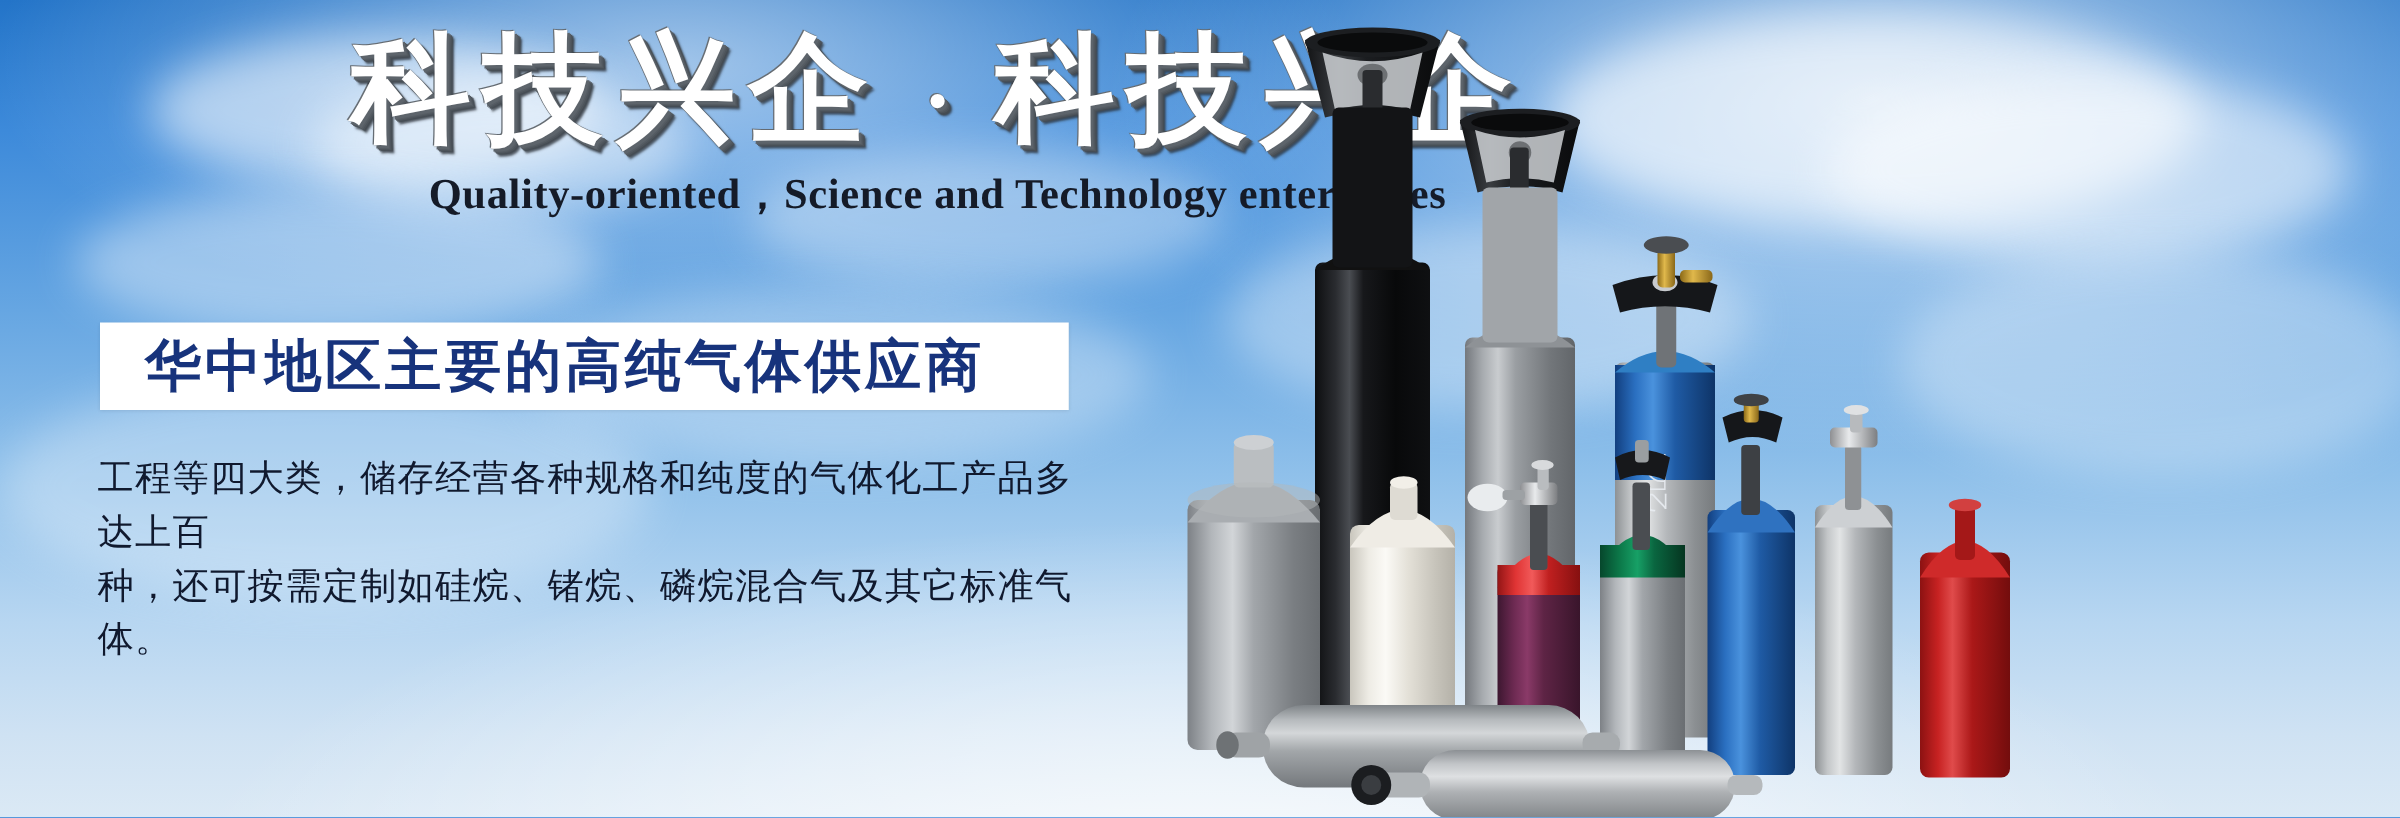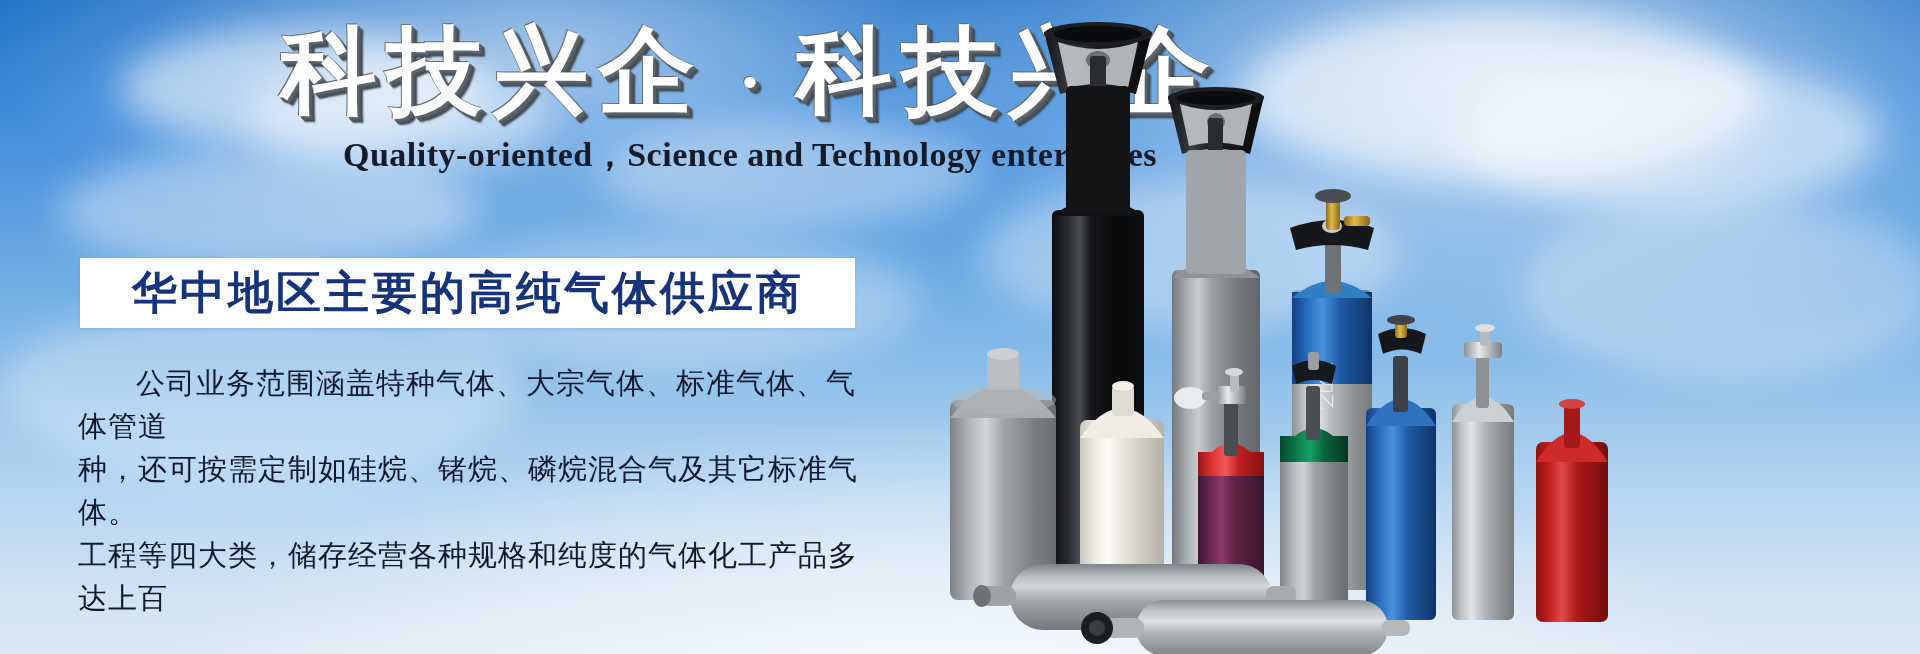--- a/index.html
+++ b/index.html
@@ -49,21 +49,21 @@
     letter-spacing:.5px;
   }
   .tagbox{
     position:absolute;left:80px;top:258px;width:775px;height:70px;
     background:#ffffff;display:flex;align-items:center;
     box-shadow:0 1px 3px rgba(0,0,0,.10);
   }
   .tagbox .tagtext{
     font-family:"DejaVu Sans","Liberation Sans",sans-serif;
     font-weight:bold;font-size:45px;color:#17337c;letter-spacing:3px;
-    padding-left:52px;white-space:nowrap;
+    padding-left:36px;white-space:nowrap;
   }
   .para{
     position:absolute;left:78px;top:362px;width:790px;
     font-family:"Liberation Serif","DejaVu Serif",serif;
     font-size:29px;line-height:43px;color:#10192e;
     letter-spacing:1px;
   }
   .para p{margin:0;}
   .para p.indent{text-indent:58px;}
 
@@ -92,23 +92,22 @@
     <span>科技兴企</span>
   </div>
 
   <div class="subhead">Quality-oriented，Science and Technology enterprises</div>
 
   <div class="tagbox">
     <span class="tagtext">华中地区主要的高纯气体供应商</span>
   </div>
 
   <div class="para">
-    <p class="indent">公司业务范围涵盖特种气体、大宗气体、标准气体、气体管道</p>
+    <p>工程等四大类，储存经营各种规格和纯度的气体化工产品多达上百</p>
     <p>种，还可按需定制如硅烷、锗烷、磷烷混合气及其它标准气体。</p>
-    <p>工程等四大类，储存经营各种规格和纯度的气体化工产品多达上百</p>
   </div>
 
   <div class="cylinders">
     <svg width="980" height="654" viewBox="0 0 980 654" xmlns="http://www.w3.org/2000/svg">
       <defs>
         <linearGradient id="gBlack" x1="0" y1="0" x2="1" y2="0">
           <stop offset="0%" stop-color="#0d0e10"></stop>
           <stop offset="18%" stop-color="#2a2c30"></stop>
           <stop offset="30%" stop-color="#4a4d52"></stop>
           <stop offset="42%" stop-color="#17181b"></stop>

